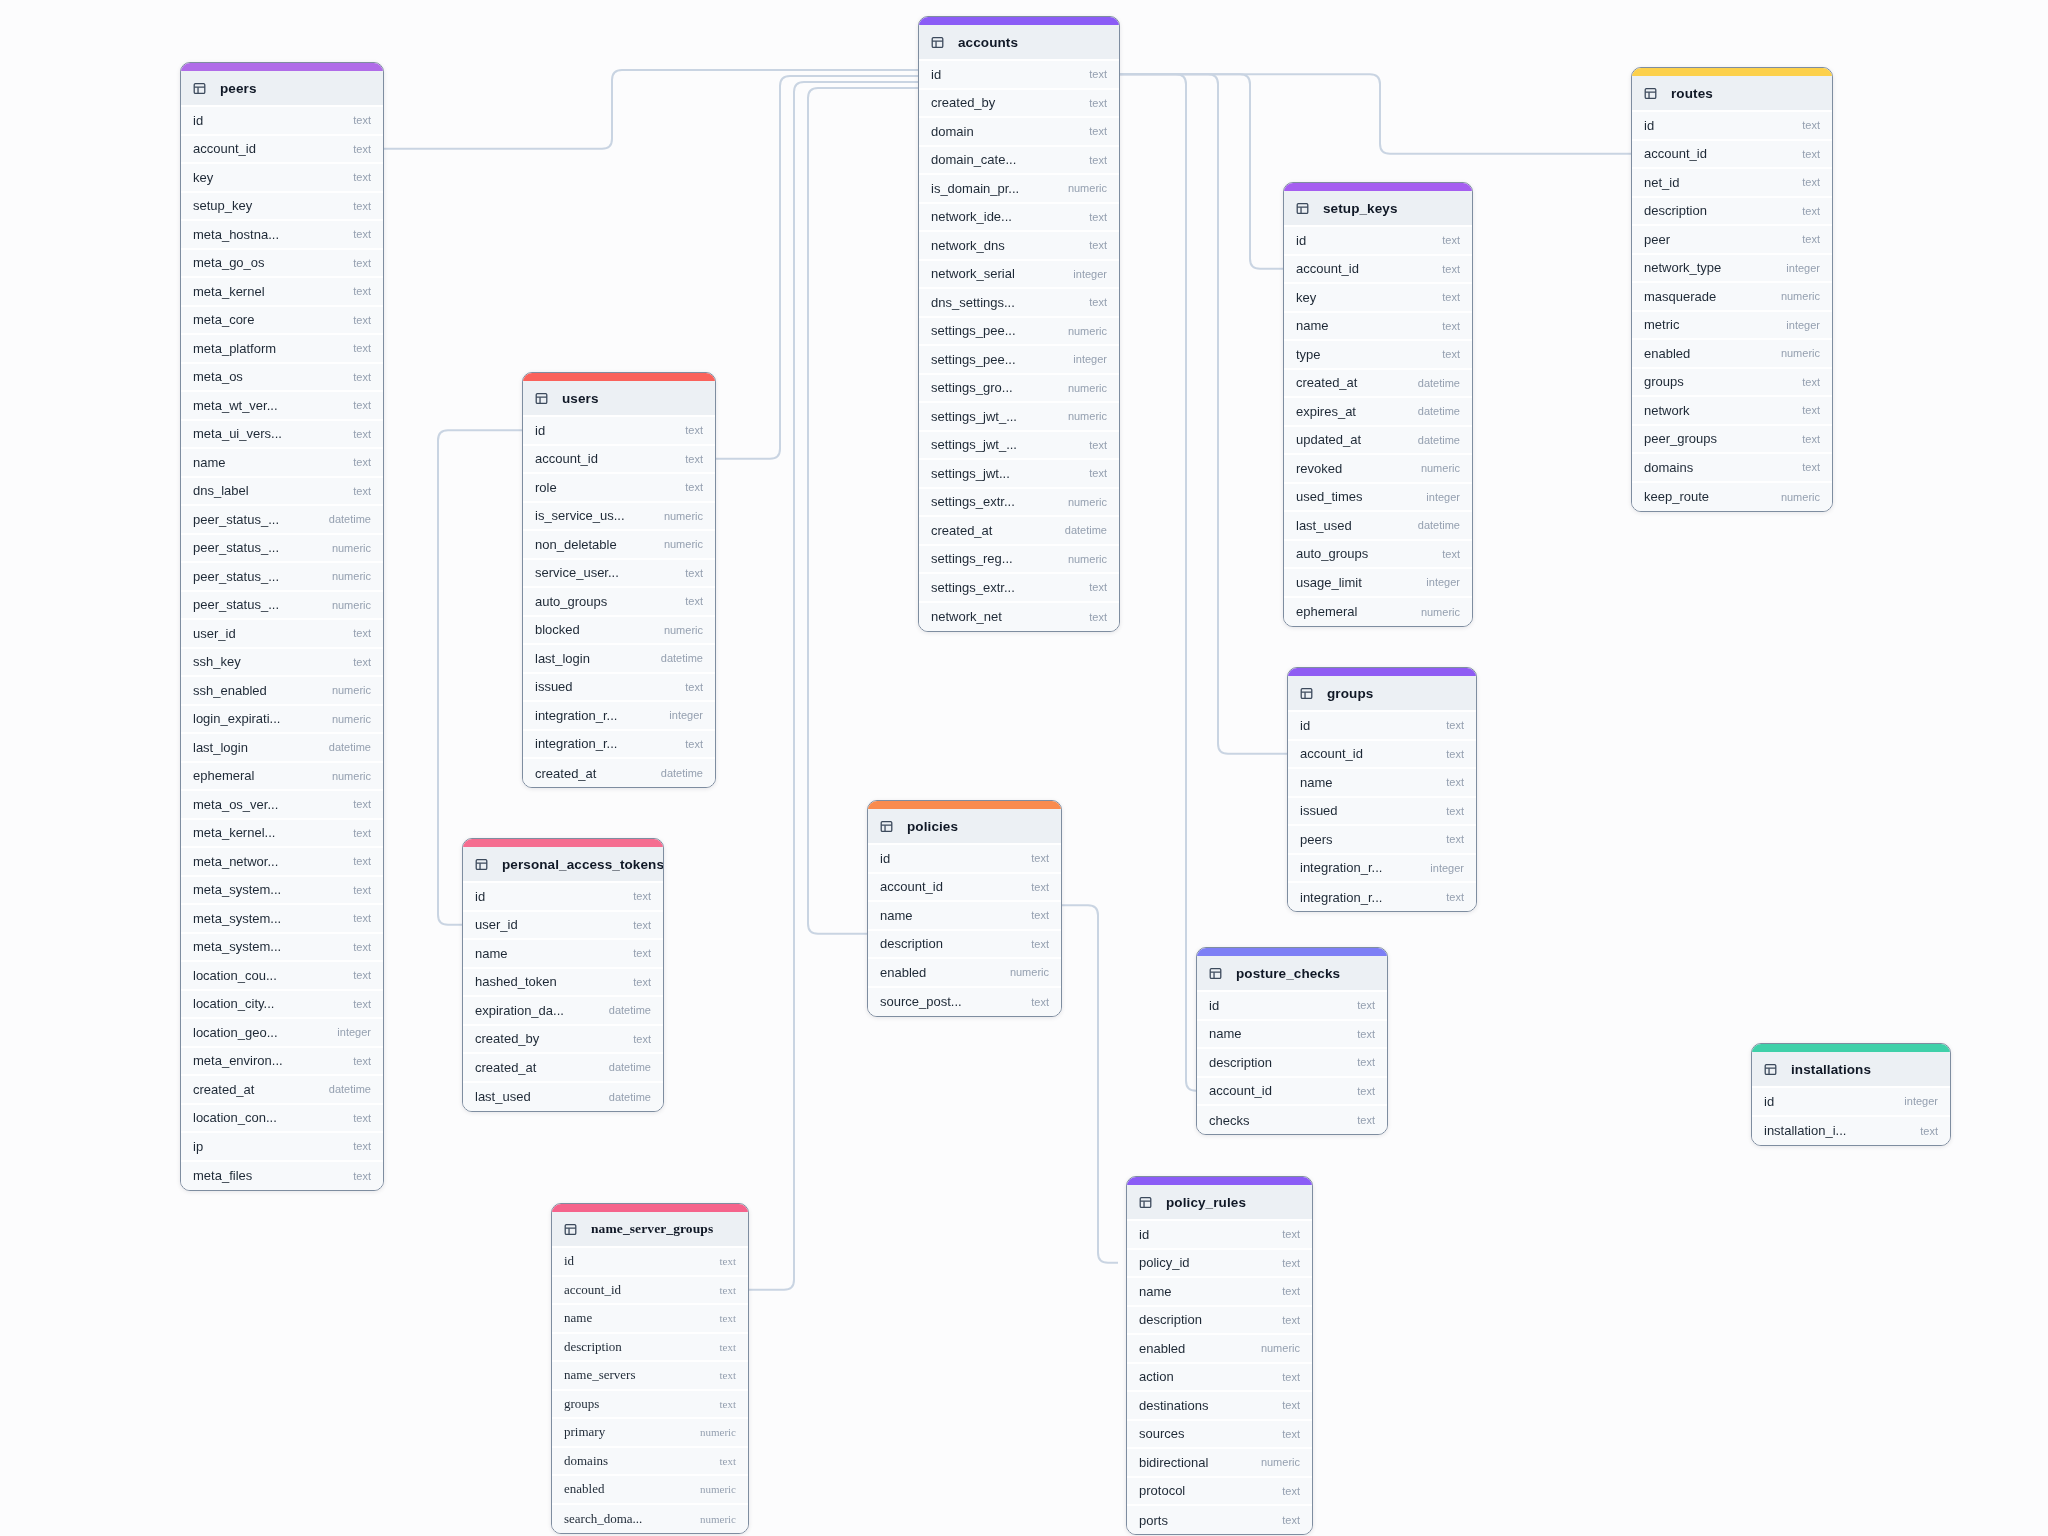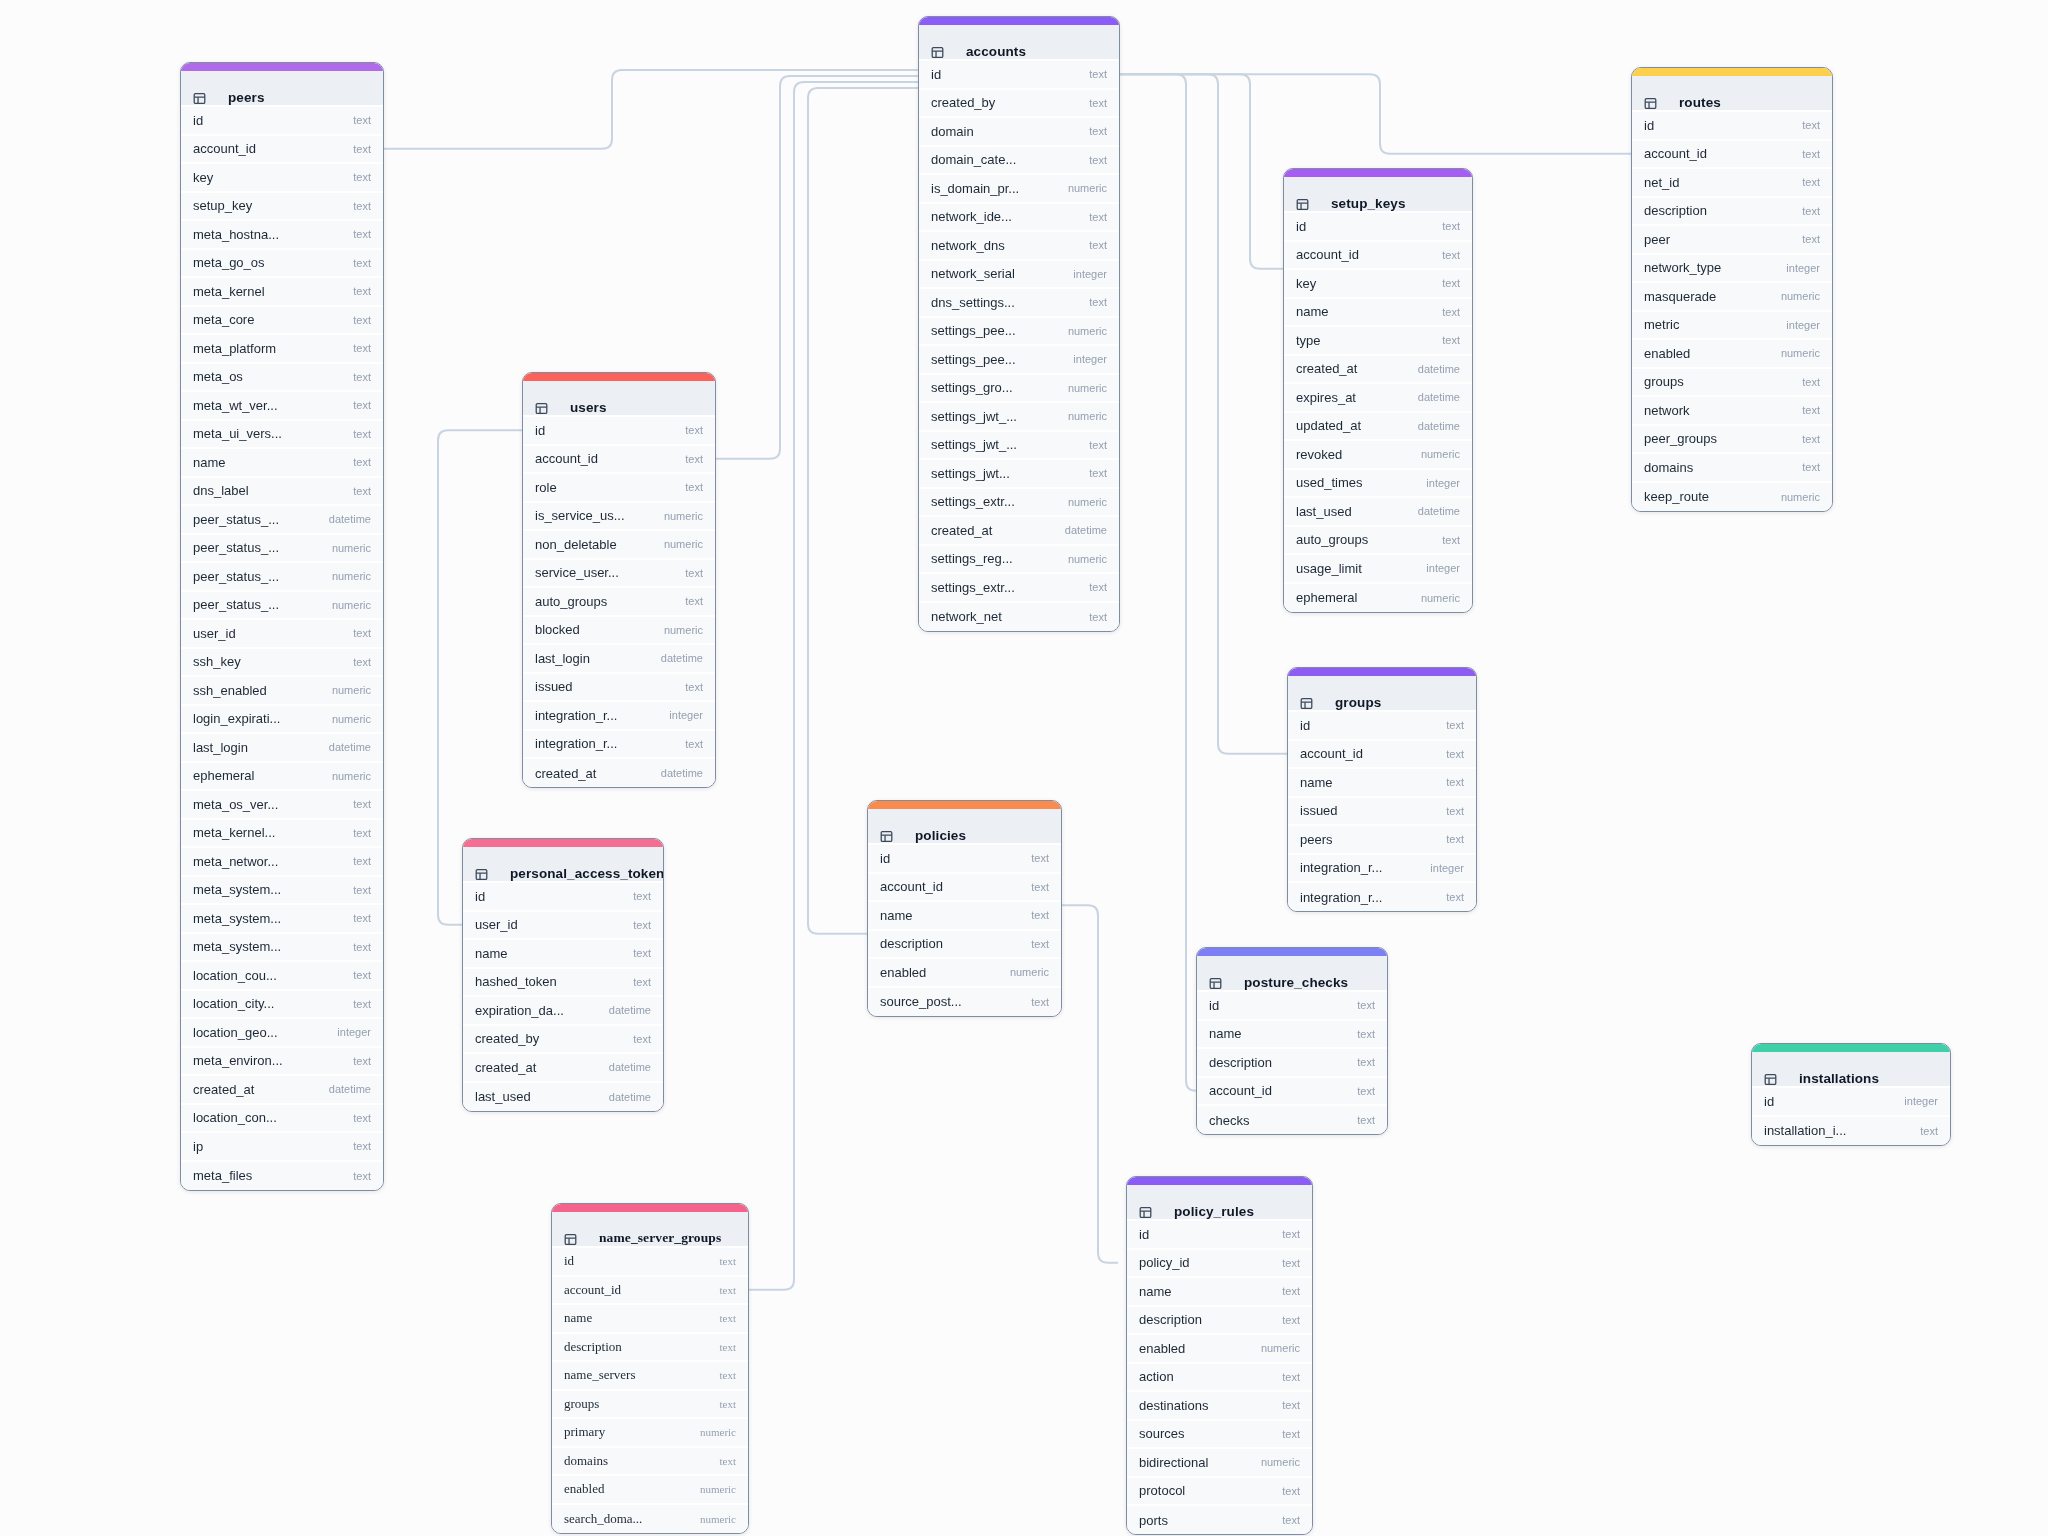--- a/index.html
+++ b/index.html
@@ -1,21 +1,21 @@
 <!DOCTYPE html>
 <html><head>
 <meta charset="utf-8">
 <style>
   html,body{margin:0;padding:0;background:#fcfcfd;font-family:"Liberation Sans",sans-serif;}
   #canvas{position:relative;width:2048px;height:1536px;overflow:hidden;background:#fcfcfd;}
   #wires{position:absolute;left:0;top:0;z-index:0;}
   .table{position:absolute;z-index:1;background:#ffffff;border:1px solid #7e8da0;border-radius:10px;
          overflow:hidden;box-shadow:0 1px 4px rgba(15,23,42,.10);}
   .bar{height:8px;width:100%;}
-  .thead{height:34px;display:flex;align-items:flex-end;gap:22px;padding:0 12px;background:#ecEFf4;
+  .thead{height:34px;display:flex;align-items:center;gap:14px;padding:0 12px;background:#ecEFf4;
          background:#ecf0f4;border-bottom:2px solid #ffffff;}
   .tname{font-size:13.5px;font-weight:bold;color:#101826;letter-spacing:.1px;}
   .ticon{display:flex;align-items:center;}
   .row{height:26.5px;display:flex;align-items:center;justify-content:space-between;
        padding:0 12px;background:#f7f9fb;border-bottom:2px solid #ffffff;}
   .row:last-child{border-bottom:none;height:28px;}
   .fname{font-size:13px;color:#1e2936;}
   .ftype{font-size:11px;color:#95a0b0;}
   path.rel{fill:none;stroke:#c9d4e2;stroke-width:2;}
 </style>
@@ -486,21 +486,21 @@
       </div>
       <div class="row">
         <span class="fname">enabled</span>
         <span class="ftype">numeric</span>
       </div>
       <div class="row">
         <span class="fname">source_post...</span>
         <span class="ftype">text</span>
       </div>
     </div>
-    <div class="table" style="left: 1283px; top: 168px; width: 188px;">
+    <div class="table" style="left: 1283px; top: 182px; width: 188px;">
       <div class="bar" style="background: rgb(165, 94, 240);"></div>
       <div class="thead">
         <span class="ticon">
           <svg width="13" height="13" viewBox="0 0 16 16" fill="none" stroke="#3c4a5c" stroke-width="1.6">
             <rect x="1.5" y="2" width="13" height="12" rx="1.5"></rect>
             <line x1="1.5" y1="6.4" x2="14.5" y2="6.4"></line>
             <line x1="6.2" y1="6.4" x2="6.2" y2="14"></line>
           </svg>
         </span>
         <span class="tname">setup_keys</span>

